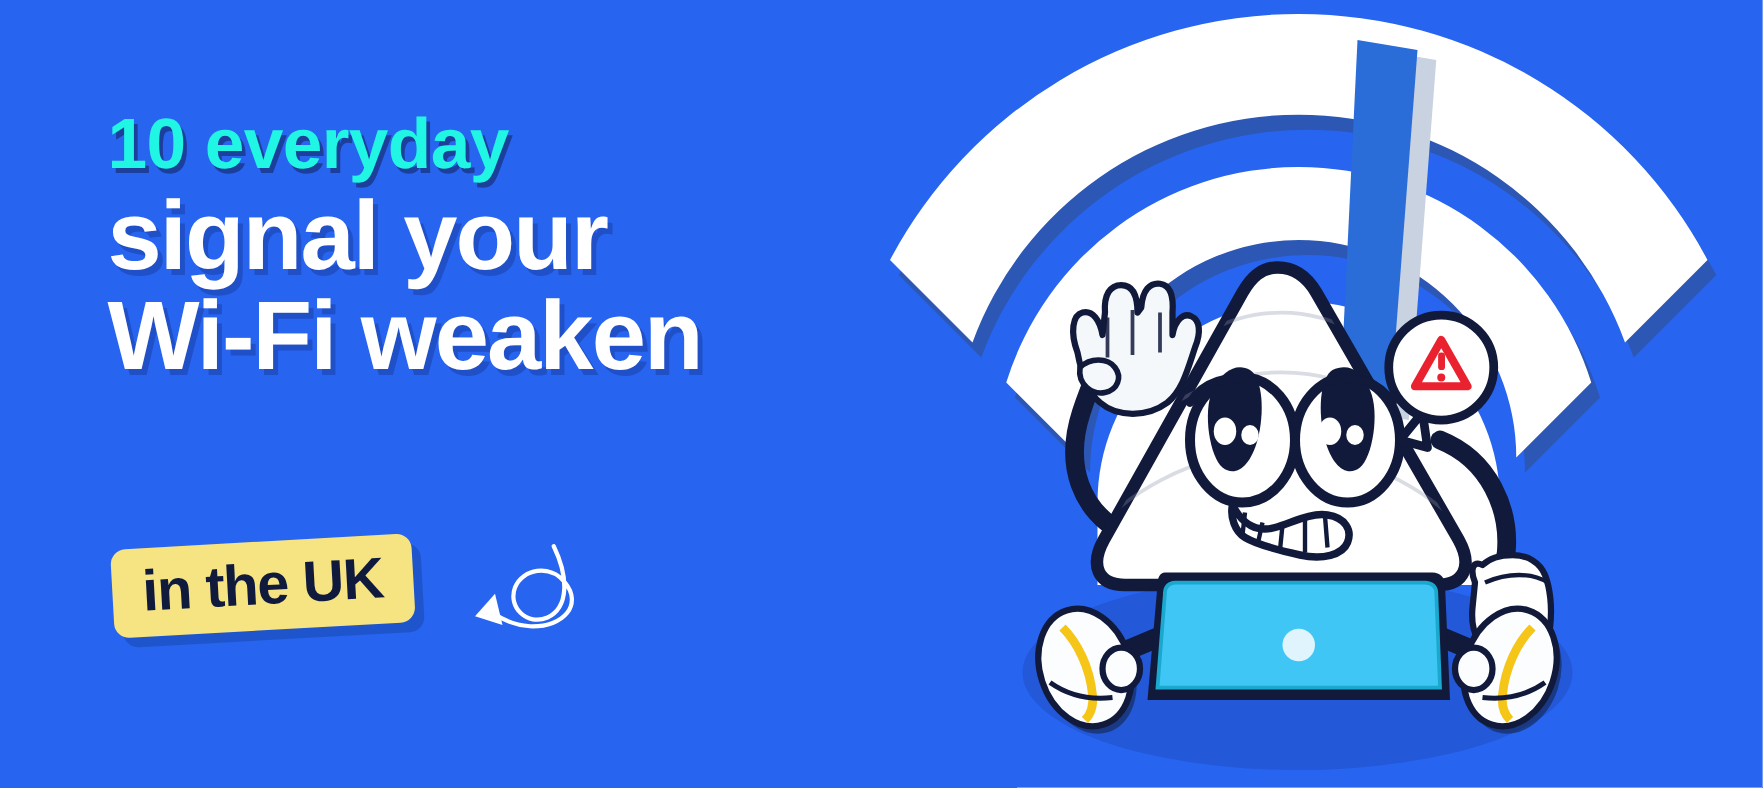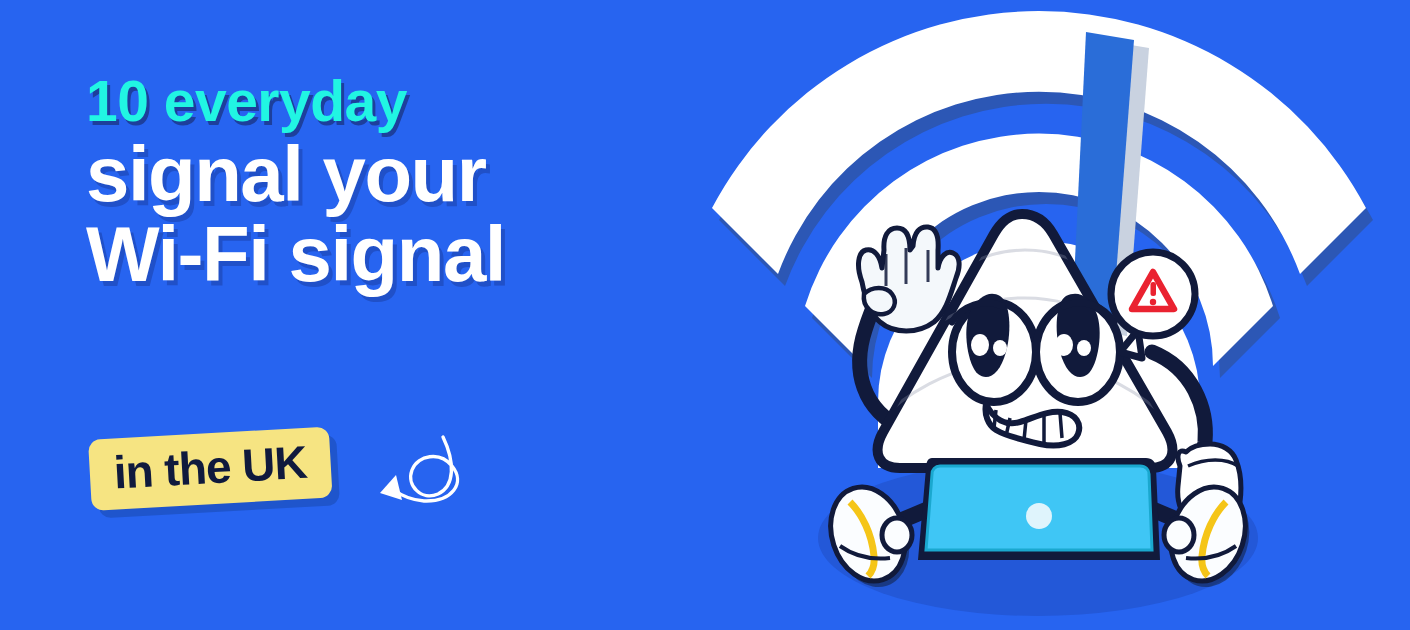--- a/index.html
+++ b/index.html
@@ -20,21 +20,21 @@
   #art{
     position:absolute;
     left:0; top:0;
     width:1410px; height:630px;
     pointer-events:none;
   }
 
   
   #headline{
     position:absolute;
-    left:86px; top:74px;
+    left:86px; top:88px;
     width:640px;
   }
   .hl-line{
     display:block;
     line-height:0.98;
     white-space:nowrap;
     letter-spacing:-0.5px;
   }
   .hl-cyan{
     color:#21f5e3;
@@ -209,21 +209,21 @@
                  C 412 500 402 496 394 490" stroke="#ffffff" stroke-width="3.4" fill="none" stroke-linecap="round"></path>
         <path d="M396 475 L380 493 L402 500 Z" fill="#ffffff"></path>
       </g>
 
     </g>
   </svg>
 
   <div id="headline">
     <span class="hl-line hl-cyan">10 everyday</span>
     <span class="hl-line hl-white">signal your</span>
-    <span class="hl-line hl-white">Wi-Fi signal</span>
+    <span class="hl-line hl-white">Wi-Fi weaken</span>
   </div>
 
   <div id="badge-wrap">
     <div id="badge">
       <span id="badge-text">in the UK</span>
     </div>
   </div>
 
 </div>
 

